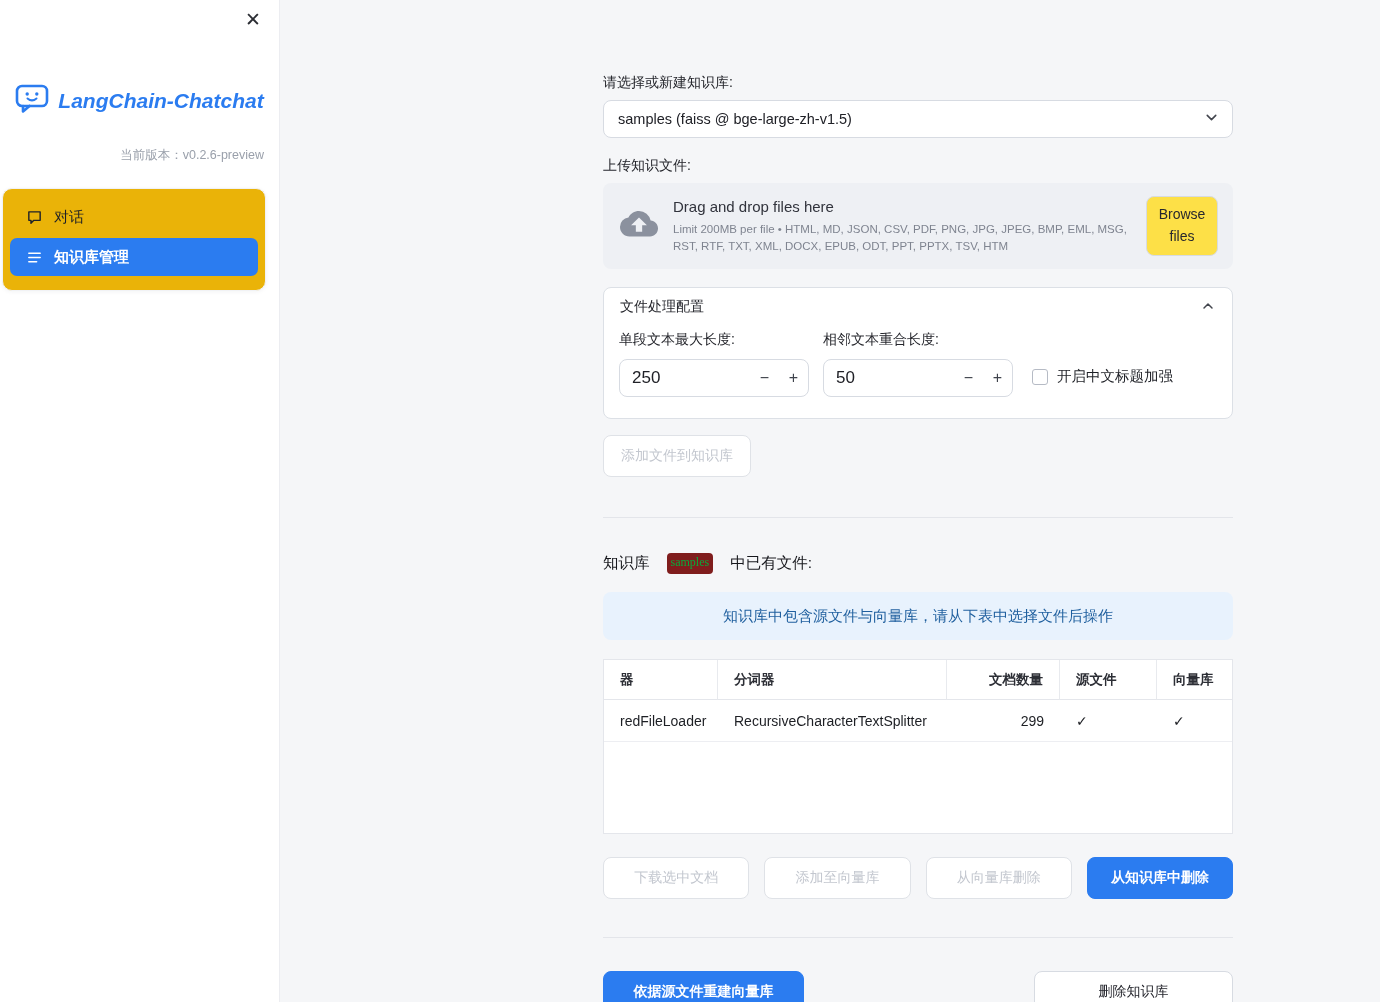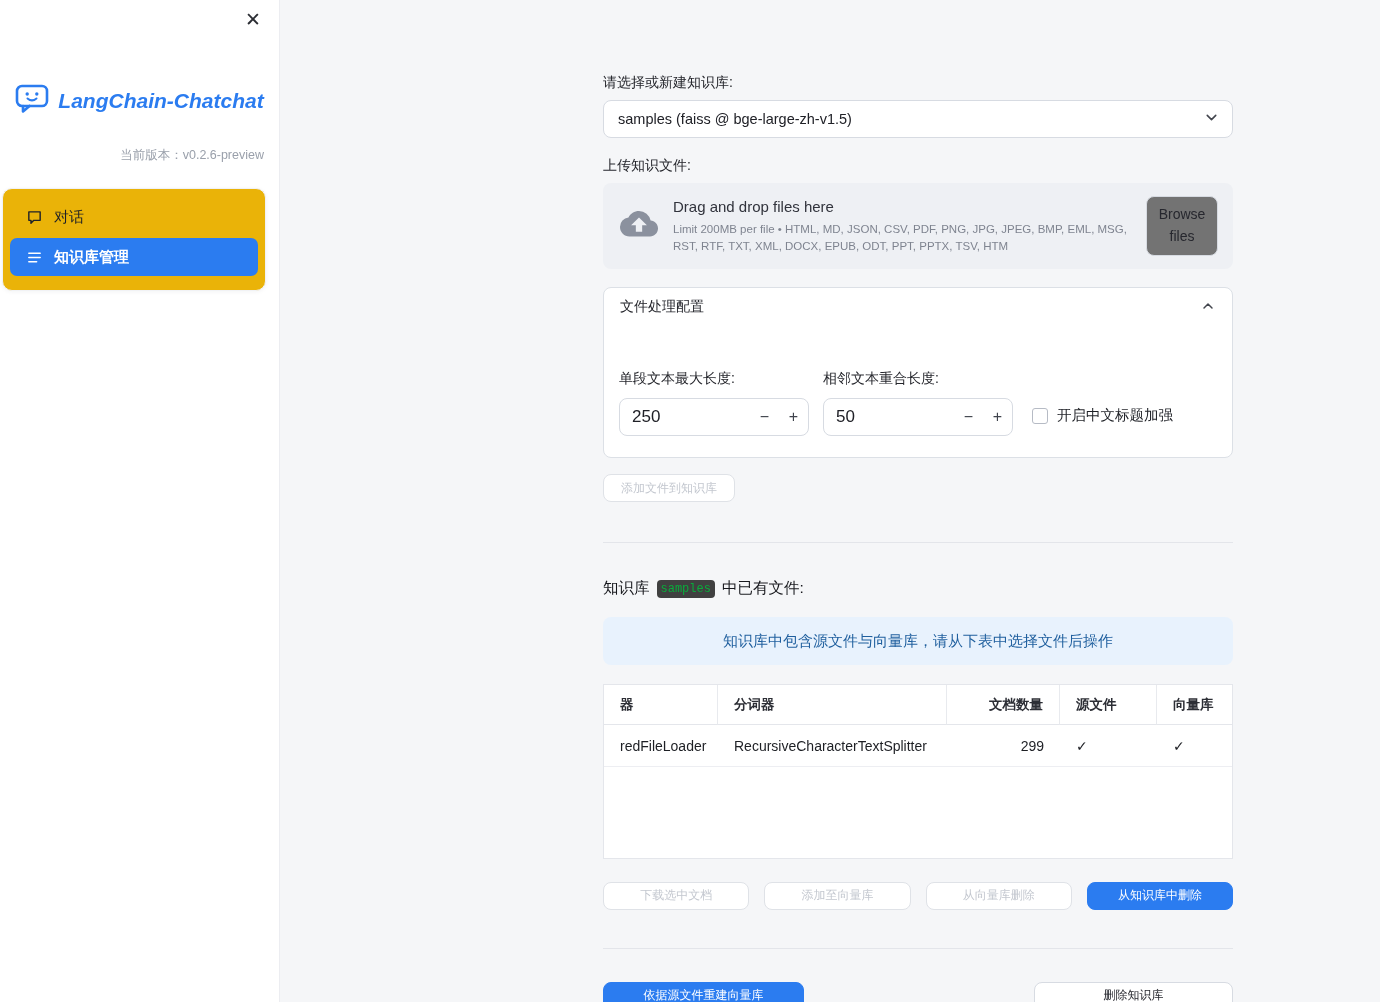--- a/index.html
+++ b/index.html
@@ -74,69 +74,69 @@
 
   .upload-label{margin-top:19px;}
   .uploader{
     height:86px;background:#eef0f4;border-radius:8px;
     display:flex;align-items:center;padding:0 15px 0 17px;gap:15px;
   }
   .uploader .up-text{flex:1;min-width:0;}
   .up-title{font-size:15px;color:#31333c;margin-bottom:6px;}
   .up-sub{font-size:11.5px;color:#7f8490;line-height:1.45;max-width:478px;}
   .browse-btn{
-    background:#737373;border:1px solid var(--border);border-radius:8px;
+    background:#fde047;border:1px solid var(--border);border-radius:8px;
     width:72px;padding:7px 8px;font-size:14px;color:#26272e;text-align:center;
     line-height:1.55;cursor:pointer;font-family:inherit;
   }
 
   .expander{
     margin-top:18px;background:var(--panel);border:1px solid #dce0e6;border-radius:8px;
   }
   .expander-header{
     height:38px;display:flex;align-items:center;justify-content:space-between;
     padding:0 16px;font-size:14px;color:#25262c;cursor:pointer;
   }
   .expander-body{padding:5px 15px 21px 15px;display:flex;align-items:flex-end;}
-  .num-field{width:190px;margin-top:39px;}
+  .num-field{width:190px;}
   .num-field + .num-field{margin-left:14px;}
   .num-control{
     height:38px;border:1px solid var(--border);border-radius:8px;background:#fff;
     display:flex;align-items:center;margin-top:10px;
   }
   .num-value{flex:1;padding-left:12px;font-size:17px;color:#202127;}
   .step-btn{
     background:none;border:none;width:29px;font-size:16px;color:#3f434c;
     cursor:pointer;padding:0;line-height:1;font-family:inherit;
   }
   .chk-wrap{
     margin-left:19px;margin-bottom:11px;display:flex;align-items:center;gap:9px;cursor:pointer;
   }
   .chk-box{
     width:16px;height:16px;border:1.5px solid #b6bbc5;border-radius:3px;background:#fff;
     flex-shrink:0;
   }
   .chk-label{font-size:14.5px;color:#1e2026;white-space:nowrap;}
 
   .btn{
-    height:28px;border-radius:8px;font-size:12px;font-family:inherit;cursor:pointer;
+    height:42px;border-radius:8px;font-size:14px;font-family:inherit;cursor:pointer;
     padding:0 17px;background:#fff;border:1px solid var(--border);color:#26272e;
   }
   .btn.disabled{color:var(--disabled-text);border-color:var(--disabled-border);cursor:default;}
-  .btn.primary{background:var(--accent);border:1px solid var(--accent);color:#fff;}
+  .btn.primary{background:var(--accent);border:1px solid var(--accent);color:#fff;font-weight:bold;}
   .add-files{margin-top:16px;}
 
   .divider{height:1px;background:#e3e5ea;border:none;margin:0;}
   .divider-1{margin-top:40px;margin-bottom:35px;}
   .divider-2{margin-top:38px;margin-bottom:33px;}
 
-  .kb-files-line{font-size:15.5px;color:#17181d;display:flex;align-items:center;gap:7px;}
+  .kb-files-line{font-size:15.5px;color:#17181d;display:flex;gap:17px;}
   .code-chip{
-    font-family:Liberation Mono, monospace;
-    font-size:12px;color:var(--code-green);background:#404040;
+    font-family:Liberation Serif, serif;
+    font-size:12px;color:var(--code-green);background:#7f1d1d;
     padding:2px 4px;border-radius:4px;
   }
 
   .info-box{
     margin-top:18px;background:var(--info-bg);color:var(--info-text);
     border-radius:8px;padding:14px 16px;font-size:15px;line-height:1.3;text-align:center;
   }
 
   .dataframe{
     margin-top:19px;background:#fff;border:1px solid var(--soft-border);

